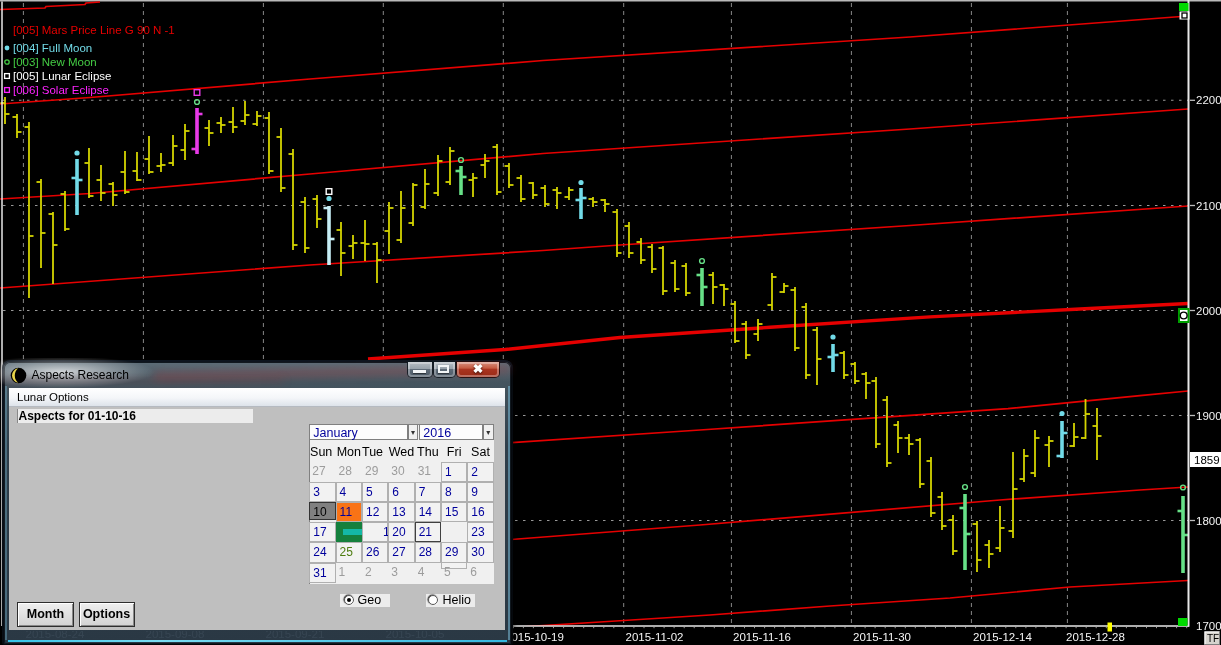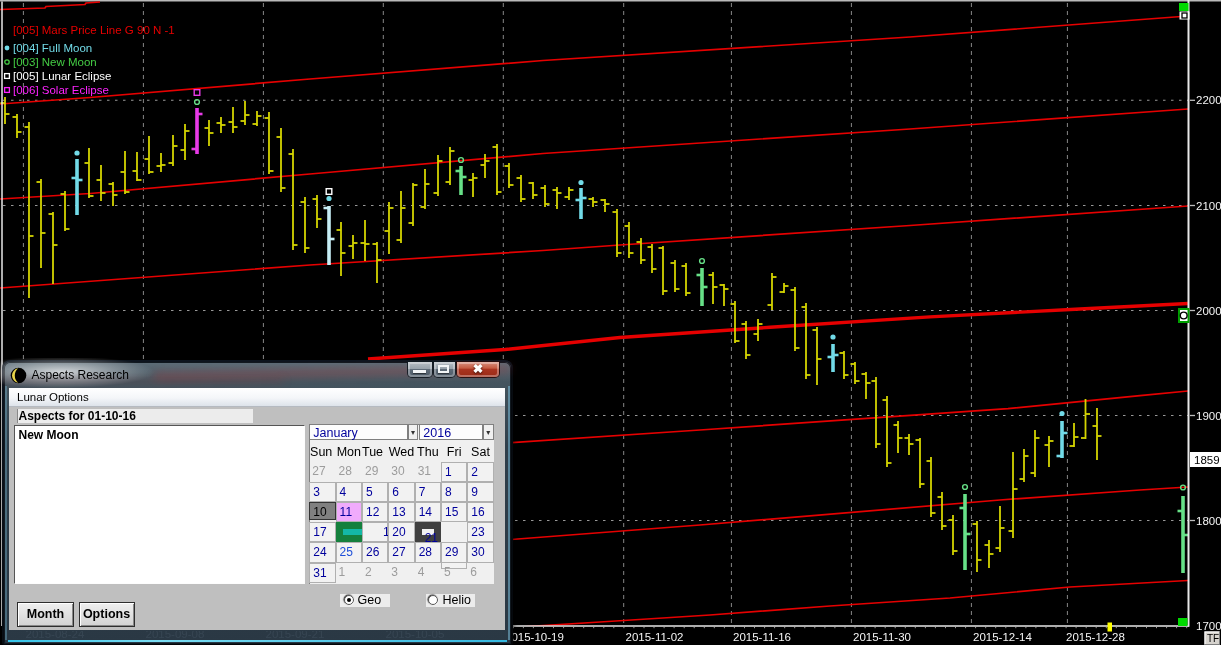--- a/index.html
+++ b/index.html
@@ -469,23 +469,20 @@
   <div class="abs" style="left:5.5px;top:26px;width:496px;height:242px;background:#bfbfbf">
 
     <div class="abs" style="left:0;top:0;width:496px;height:19.5px;background:linear-gradient(180deg,#ffffff 0%,#f4f6f9 55%,#dde3ea 100%);border-bottom:1px solid #b5bac1">
       <span style="position:absolute;left:8px;top:3px;font:11.5px 'Liberation Sans',sans-serif;color:#000">Lunar</span>
       <span style="position:absolute;left:40px;top:3px;font:11.5px 'Liberation Sans',sans-serif;color:#000">Options</span>
     </div>
 
     <div class="abs" style="left:7.5px;top:21.5px;width:236px;height:13.5px;background:#ececec;border-left:1px solid #888"></div>
     <div class="abs" style="left:9.5px;top:21px;font:bold 12px 'Liberation Sans',sans-serif;color:#000">Aspects for 01-10-16</div>
 
-    <div class="abs" style="left:5px;top:37.5px;width:291px;height:159px;background:#fff;border-top:1.5px solid #555;border-left:1.5px solid #555;border-right:1px solid #fdfdfd;border-bottom:1px solid #fdfdfd">
-      <span style="position:absolute;left:3.5px;top:1.5px;font:bold 12px 'Liberation Sans',sans-serif;color:#000">New Moon</span>
-    </div>
 
     <div class="abs" style="left:8px;top:214px;width:57px;height:25px;background:linear-gradient(180deg,#efefef,#d2d2d2);border:1px solid #2d2d2d;box-shadow:1px 1px 0 #fff inset,-1px -1px 0 #888 inset;text-align:center;font:bold 12.5px 'Liberation Sans',sans-serif;color:#000;line-height:23px">Month</div>
     <div class="abs" style="left:69.5px;top:214px;width:56px;height:25px;background:linear-gradient(180deg,#efefef,#d2d2d2);border:1px solid #2d2d2d;box-shadow:1px 1px 0 #fff inset,-1px -1px 0 #888 inset;text-align:center;font:bold 12.5px 'Liberation Sans',sans-serif;color:#000;line-height:23px">Options</div>
   </div>
 
   <div class="abs" style="left:4px;bottom:1.5px;width:499px;height:2px;background:linear-gradient(90deg,#35c3e8,#7adcf2 30%,#35b8e0)"></div>
   <div class="abs" style="left:6px;bottom:4px;width:495px;height:9px;overflow:hidden;opacity:0.10;font:11.5px 'Liberation Sans',sans-serif;color:#9fb3c8">
     <span style="position:absolute;left:16px;top:-3px">2015-08-24</span>
     <span style="position:absolute;left:136px;top:-3px">2015-09-08</span>
     <span style="position:absolute;left:256px;top:-3px">2015-09-21</span>
@@ -516,35 +513,35 @@
 <div style="position:absolute;left:441.0px;top:461.8px;width:26.3px;height:20.2px;background:#f2f2f2;border:1px solid #b0b0b0;box-sizing:border-box;color:#00009c;font:12px 'Liberation Sans',sans-serif;padding:2px 0 0 3px">1</div>
 <div style="position:absolute;left:467.3px;top:461.8px;width:26.4px;height:20.2px;background:#f2f2f2;border:1px solid #b0b0b0;box-sizing:border-box;color:#00009c;font:12px 'Liberation Sans',sans-serif;padding:2px 0 0 3px">2</div>
 <div style="position:absolute;left:309.3px;top:482.0px;width:26.3px;height:20.1px;background:#f2f2f2;border:1px solid #b0b0b0;box-sizing:border-box;color:#00009c;font:12px 'Liberation Sans',sans-serif;padding:2px 0 0 3px">3</div>
 <div style="position:absolute;left:335.6px;top:482.0px;width:26.4px;height:20.1px;background:#f2f2f2;border:1px solid #b0b0b0;box-sizing:border-box;color:#00009c;font:12px 'Liberation Sans',sans-serif;padding:2px 0 0 3px">4</div>
 <div style="position:absolute;left:362.0px;top:482.0px;width:26.3px;height:20.1px;background:#f2f2f2;border:1px solid #b0b0b0;box-sizing:border-box;color:#00009c;font:12px 'Liberation Sans',sans-serif;padding:2px 0 0 3px">5</div>
 <div style="position:absolute;left:388.3px;top:482.0px;width:26.4px;height:20.1px;background:#f2f2f2;border:1px solid #b0b0b0;box-sizing:border-box;color:#00009c;font:12px 'Liberation Sans',sans-serif;padding:2px 0 0 3px">6</div>
 <div style="position:absolute;left:414.7px;top:482.0px;width:26.3px;height:20.1px;background:#f2f2f2;border:1px solid #b0b0b0;box-sizing:border-box;color:#00009c;font:12px 'Liberation Sans',sans-serif;padding:2px 0 0 3px">7</div>
 <div style="position:absolute;left:441.0px;top:482.0px;width:26.3px;height:20.1px;background:#f2f2f2;border:1px solid #b0b0b0;box-sizing:border-box;color:#00009c;font:12px 'Liberation Sans',sans-serif;padding:2px 0 0 3px">8</div>
 <div style="position:absolute;left:467.3px;top:482.0px;width:26.4px;height:20.1px;background:#f2f2f2;border:1px solid #b0b0b0;box-sizing:border-box;color:#00009c;font:12px 'Liberation Sans',sans-serif;padding:2px 0 0 3px">9</div>
 <div style="position:absolute;left:309.3px;top:502.1px;width:26.3px;height:18px;background:#808080;border:1px solid #333;box-sizing:border-box;color:#000;font:12px 'Liberation Sans',sans-serif;padding:2px 0 0 3px">10</div>
-<div style="position:absolute;left:335.6px;top:502.1px;width:26.4px;height:20.2px;background:#f0abfc;border:1px solid #b0b0b0;box-sizing:border-box;color:#00009c;font:12px 'Liberation Sans',sans-serif;padding:2px 0 0 3px">11</div>
+<div style="position:absolute;left:335.6px;top:502.1px;width:26.4px;height:20.2px;background:#f97316;border:1px solid #b0b0b0;box-sizing:border-box;color:#00009c;font:12px 'Liberation Sans',sans-serif;padding:2px 0 0 3px">11</div>
 <div style="position:absolute;left:362.0px;top:502.1px;width:26.3px;height:20.2px;background:#f2f2f2;border:1px solid #b0b0b0;box-sizing:border-box;color:#00009c;font:12px 'Liberation Sans',sans-serif;padding:2px 0 0 3px">12</div>
 <div style="position:absolute;left:388.3px;top:502.1px;width:26.4px;height:20.2px;background:#f2f2f2;border:1px solid #b0b0b0;box-sizing:border-box;color:#00009c;font:12px 'Liberation Sans',sans-serif;padding:2px 0 0 3px">13</div>
 <div style="position:absolute;left:414.7px;top:502.1px;width:26.3px;height:20.2px;background:#f2f2f2;border:1px solid #b0b0b0;box-sizing:border-box;color:#00009c;font:12px 'Liberation Sans',sans-serif;padding:2px 0 0 3px">14</div>
 <div style="position:absolute;left:441.0px;top:502.1px;width:26.3px;height:20.2px;background:#f2f2f2;border:1px solid #b0b0b0;box-sizing:border-box;color:#00009c;font:12px 'Liberation Sans',sans-serif;padding:2px 0 0 3px">15</div>
 <div style="position:absolute;left:467.3px;top:502.1px;width:26.4px;height:20.2px;background:#f2f2f2;border:1px solid #b0b0b0;box-sizing:border-box;color:#00009c;font:12px 'Liberation Sans',sans-serif;padding:2px 0 0 3px">16</div>
 <div style="position:absolute;left:309.3px;top:522.3px;width:26.3px;height:20.1px;background:#f2f2f2;border:1px solid #b0b0b0;box-sizing:border-box;color:#00009c;font:12px 'Liberation Sans',sans-serif;padding:2px 0 0 3px">17</div>
 <div style="position:absolute;left:335.6px;top:522.3px;width:26.4px;height:20.1px;background:#14b8a6;border:7px solid #15803d;box-sizing:border-box;color:#00009c;font:12px 'Liberation Sans',sans-serif;padding:2px 0 0 19px">18</div>
 <div style="position:absolute;left:362.0px;top:522.3px;width:26.3px;height:20.1px;background:#f2f2f2;border:1px solid #b0b0b0;box-sizing:border-box;color:#00009c;font:12px 'Liberation Sans',sans-serif;padding:2px 0 0 20px">19</div>
 <div style="position:absolute;left:388.3px;top:522.3px;width:26.4px;height:20.1px;background:#f2f2f2;border:1px solid #b0b0b0;box-sizing:border-box;color:#00009c;font:12px 'Liberation Sans',sans-serif;padding:2px 0 0 3px">20</div>
-<div style="position:absolute;left:414.7px;top:522.3px;width:26.3px;height:20.1px;background:#f2f2f2;border:7px solid #404040;box-sizing:border-box;color:#00009c;font:12px 'Liberation Sans',sans-serif;padding:2px 0 0 3px">21</div>
+<div style="position:absolute;left:414.7px;top:522.3px;width:26.3px;height:20.1px;background:#f2f2f2;border:1px solid #404040;box-sizing:border-box;color:#00009c;font:12px 'Liberation Sans',sans-serif;padding:2px 0 0 3px">21</div>
 <div style="position:absolute;left:441.0px;top:549px;width:26.3px;height:20.1px;background:#f2f2f2;border:1px solid #b0b0b0;box-sizing:border-box;color:#7f1d1d;font:12px 'Liberation Sans',sans-serif;padding:2px 0 0 19px">22</div>
 <div style="position:absolute;left:467.3px;top:522.3px;width:26.4px;height:20.1px;background:#f2f2f2;border:1px solid #b0b0b0;box-sizing:border-box;color:#00009c;font:12px 'Liberation Sans',sans-serif;padding:2px 0 0 3px">23</div>
 <div style="position:absolute;left:309.3px;top:542.4px;width:26.3px;height:20.2px;background:#f2f2f2;border:1px solid #b0b0b0;box-sizing:border-box;color:#00009c;font:12px 'Liberation Sans',sans-serif;padding:2px 0 0 3px">24</div>
-<div style="position:absolute;left:335.6px;top:542.4px;width:26.4px;height:20.2px;background:#f2f2f2;border:1px solid #b0b0b0;box-sizing:border-box;color:#1d4ed8;font:12px 'Liberation Sans',sans-serif;padding:2px 0 0 3px">25</div>
+<div style="position:absolute;left:335.6px;top:542.4px;width:26.4px;height:20.2px;background:#f2f2f2;border:1px solid #b0b0b0;box-sizing:border-box;color:#4d7c0f;font:12px 'Liberation Sans',sans-serif;padding:2px 0 0 3px">25</div>
 <div style="position:absolute;left:362.0px;top:542.4px;width:26.3px;height:20.2px;background:#f2f2f2;border:1px solid #b0b0b0;box-sizing:border-box;color:#00009c;font:12px 'Liberation Sans',sans-serif;padding:2px 0 0 3px">26</div>
 <div style="position:absolute;left:388.3px;top:542.4px;width:26.4px;height:20.2px;background:#f2f2f2;border:1px solid #b0b0b0;box-sizing:border-box;color:#00009c;font:12px 'Liberation Sans',sans-serif;padding:2px 0 0 3px">27</div>
 <div style="position:absolute;left:414.7px;top:542.4px;width:26.3px;height:20.2px;background:#f2f2f2;border:1px solid #b0b0b0;box-sizing:border-box;color:#00009c;font:12px 'Liberation Sans',sans-serif;padding:2px 0 0 3px">28</div>
 <div style="position:absolute;left:441.0px;top:542.4px;width:26.3px;height:20.2px;background:#f2f2f2;border:1px solid #b0b0b0;box-sizing:border-box;color:#00009c;font:12px 'Liberation Sans',sans-serif;padding:2px 0 0 3px">29</div>
 <div style="position:absolute;left:467.3px;top:542.4px;width:26.4px;height:20.2px;background:#f2f2f2;border:1px solid #b0b0b0;box-sizing:border-box;color:#00009c;font:12px 'Liberation Sans',sans-serif;padding:2px 0 0 3px">30</div>
 <div style="position:absolute;left:309.3px;top:562.6px;width:26.3px;height:20.1px;background:#f2f2f2;border:1px solid #b0b0b0;box-sizing:border-box;color:#00009c;font:12px 'Liberation Sans',sans-serif;padding:2px 0 0 3px">31</div>
 <div style="position:absolute;left:335.6px;top:562.6px;width:26.4px;height:20.1px;color:#9c9c9c;font:12px 'Liberation Sans',sans-serif;padding:2px 0 0 3px;box-sizing:border-box">1</div>
 <div style="position:absolute;left:362.0px;top:562.6px;width:26.3px;height:20.1px;color:#9c9c9c;font:12px 'Liberation Sans',sans-serif;padding:2px 0 0 3px;box-sizing:border-box">2</div>
 <div style="position:absolute;left:388.3px;top:562.6px;width:26.4px;height:20.1px;color:#9c9c9c;font:12px 'Liberation Sans',sans-serif;padding:2px 0 0 3px;box-sizing:border-box">3</div>
 <div style="position:absolute;left:414.7px;top:562.6px;width:26.3px;height:20.1px;color:#9c9c9c;font:12px 'Liberation Sans',sans-serif;padding:2px 0 0 3px;box-sizing:border-box">4</div>

